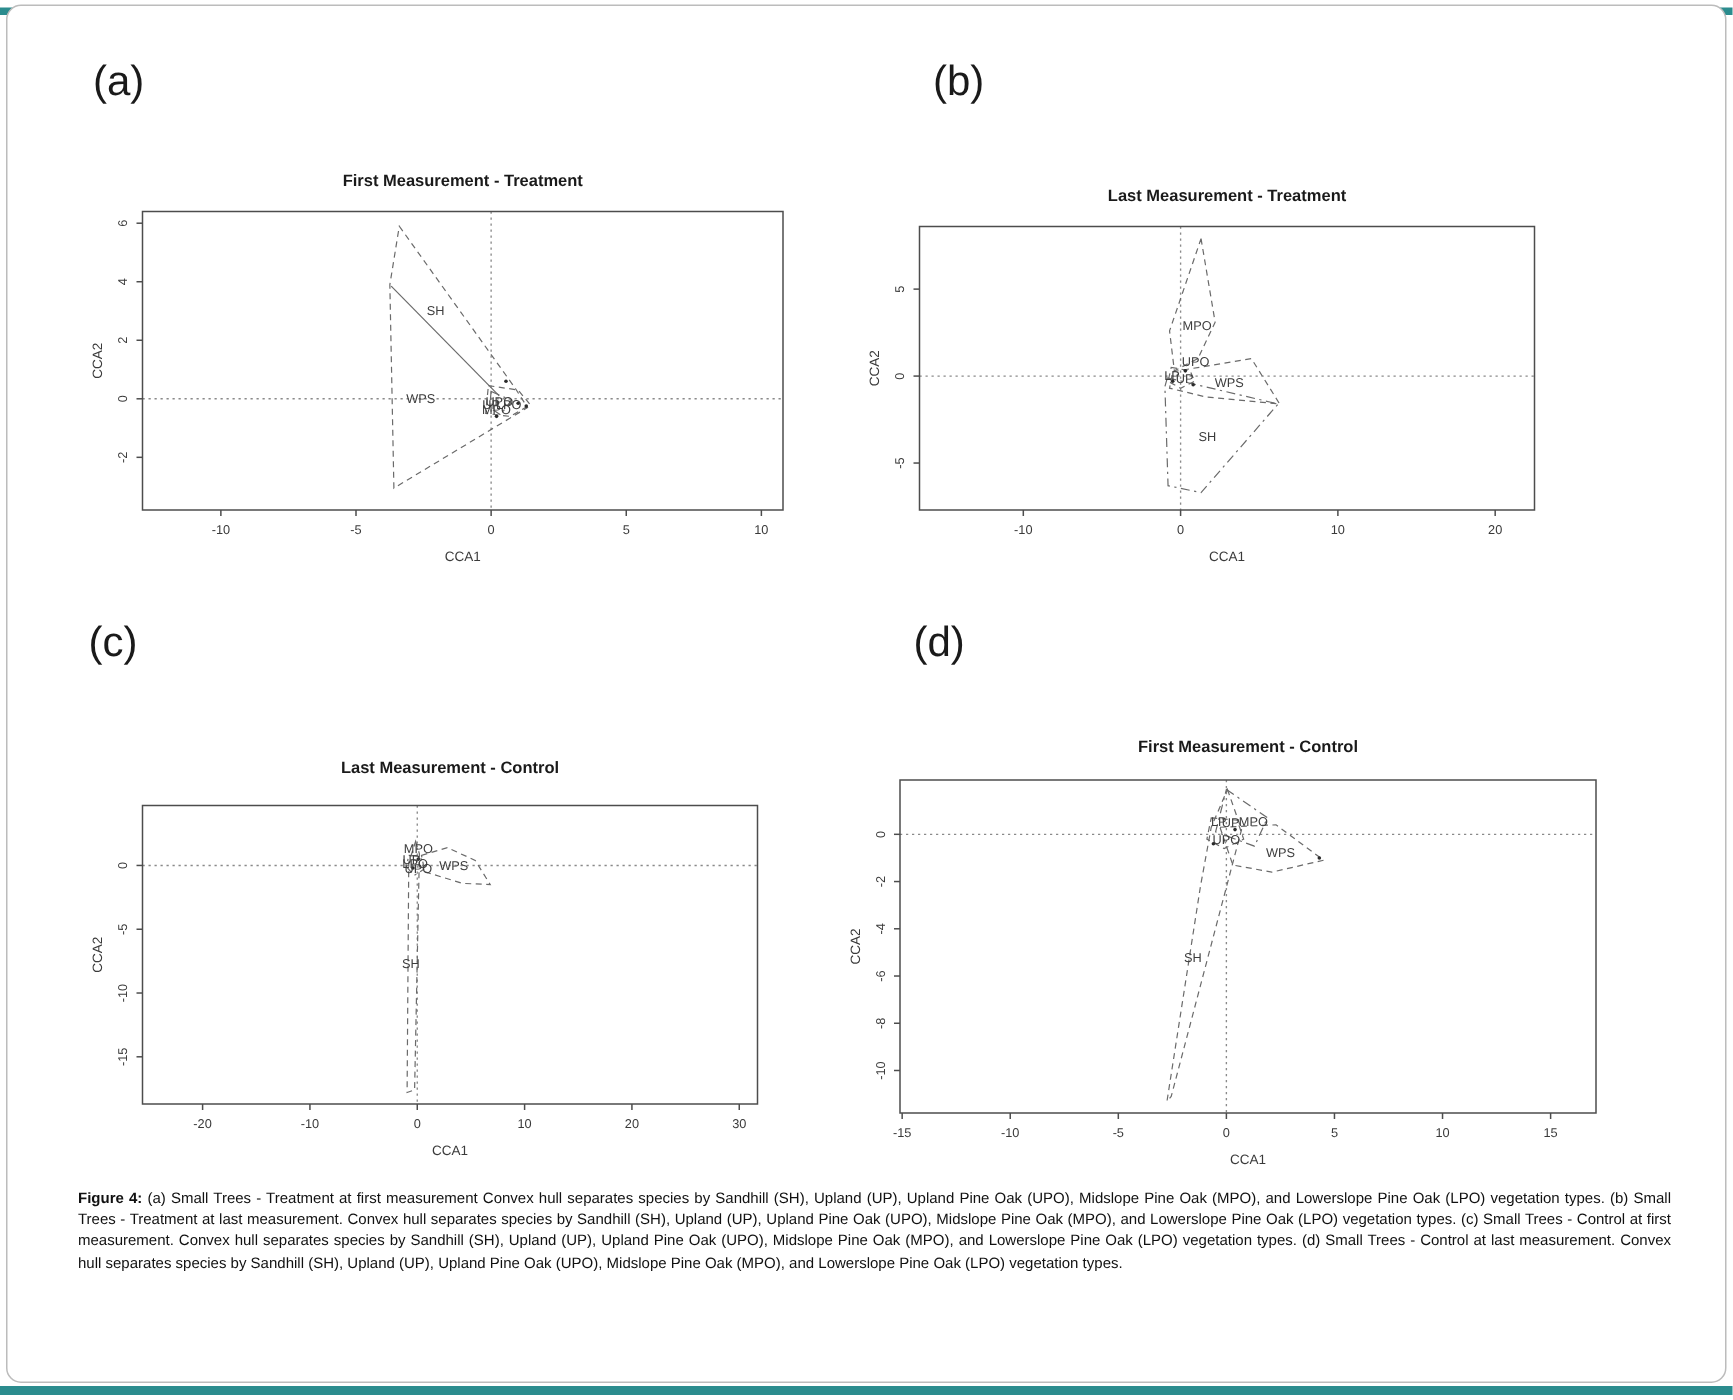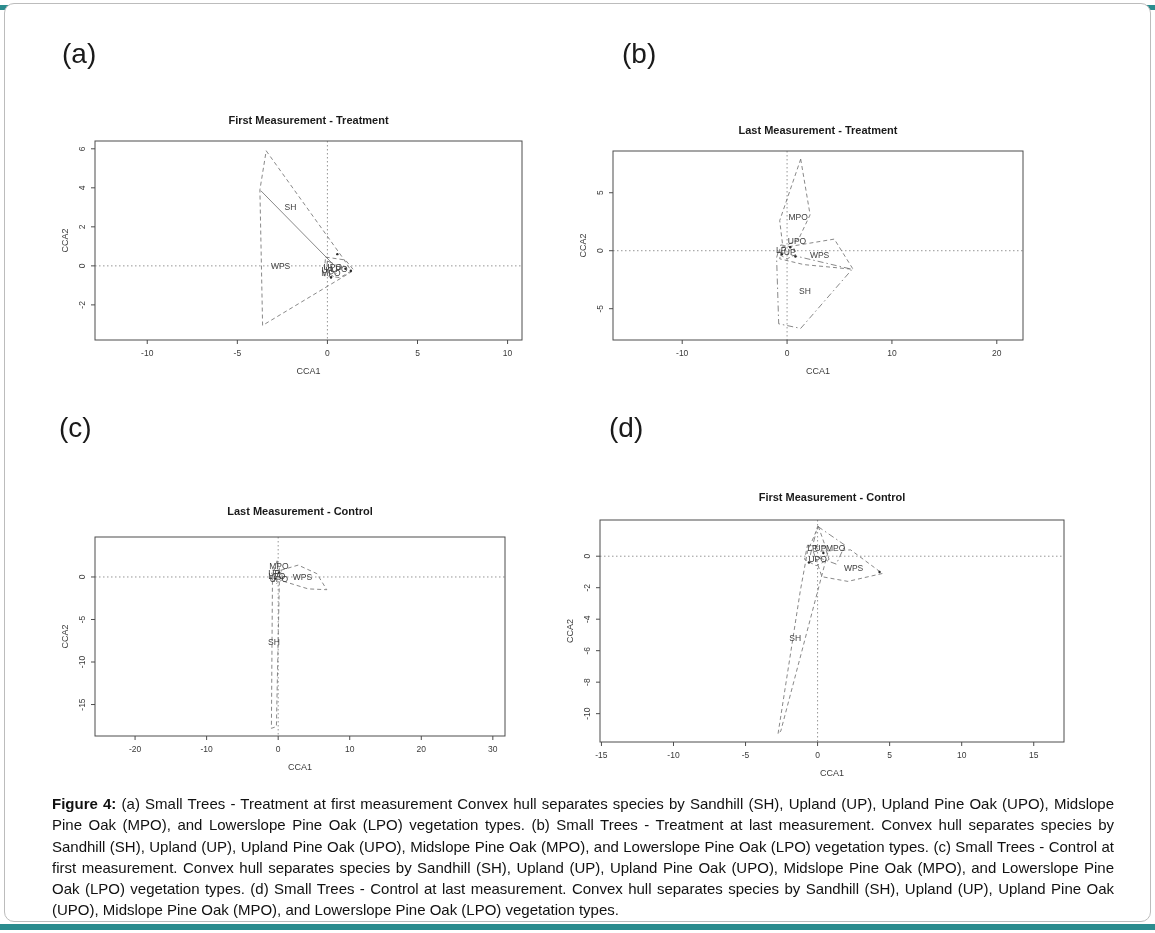--- a/index.html
+++ b/index.html
@@ -15,21 +15,21 @@
   #pl-a{left:57px;top:34px;}
   #pl-b{left:617px;top:34px;}
   #pl-c{left:54px;top:408px;}
   #pl-d{left:604px;top:408px;}
   svg.cca{position:absolute;overflow:visible;}
   #plot-a{left:45px;top:100px;}
   #plot-b{left:560px;top:110px;}
   #plot-c{left:45px;top:490px;}
   #plot-d{left:555px;top:475px;}
   .caption{position:absolute;left:47px;top:789px;width:1062px;margin:0;
-           font-size:15px;line-height:1.42;text-align:justify;color:#111;}
+           font-size:10px;line-height:1.42;text-align:justify;color:#111;}
   .cap-label{font-weight:bold;}
 </style>
 </head>
 <body>
 
 <div class="accent-bar top" style="background: rgb(43, 140, 142);"></div>
 
 <div class="content-frame">
   <div class="panel-letter" id="pl-a">(a)</div>
   <div class="panel-letter" id="pl-b">(b)</div>

